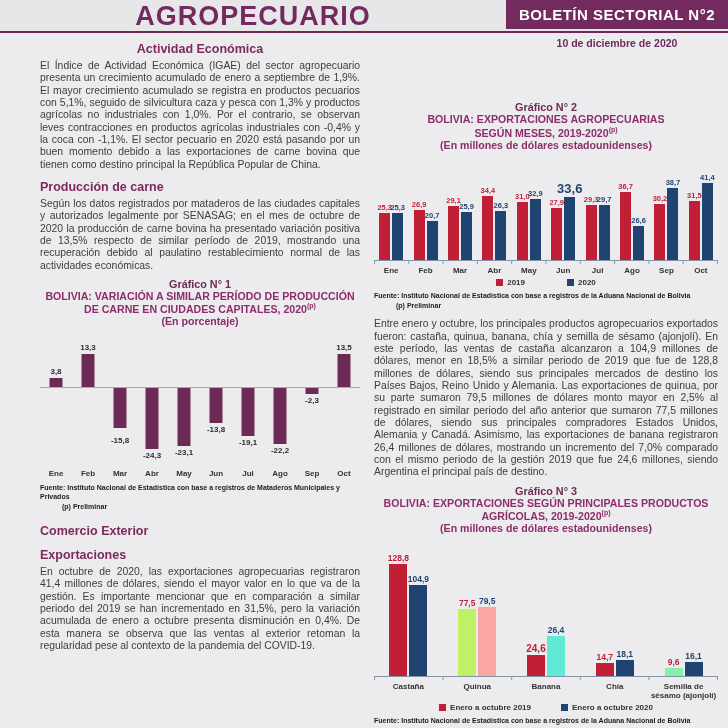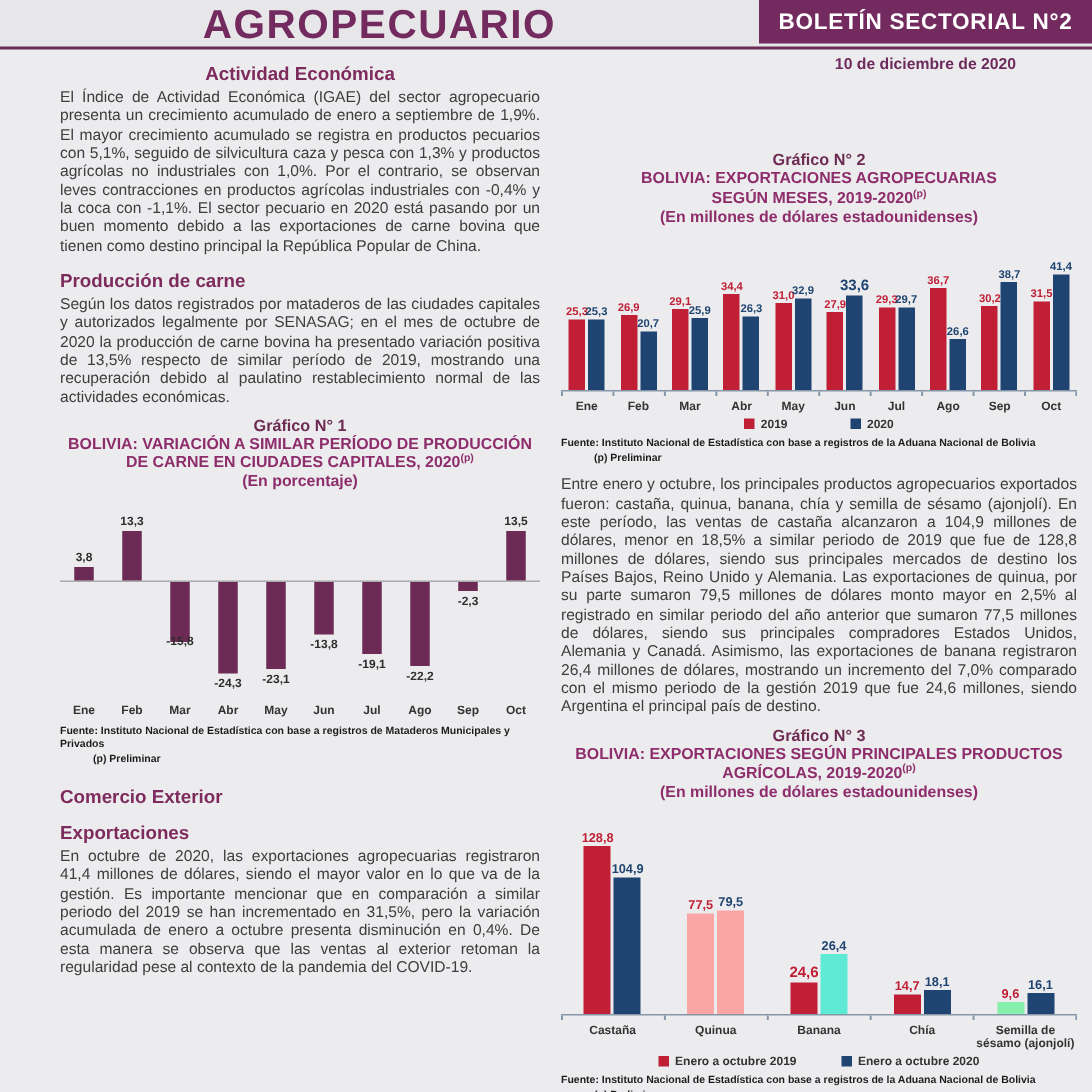--- a/index.html
+++ b/index.html
@@ -98,21 +98,21 @@
           <div class="c1col">
             <div class="c1bar" style="background: rgb(109, 42, 85); height: 9.5px; top: 46.5px;"></div>
             <div class="c1lab" style="top: 35.5px;">3,8</div>
           </div>
           <div class="c1col">
             <div class="c1bar" style="background: rgb(109, 42, 85); height: 33.25px; top: 22.75px;"></div>
             <div class="c1lab" style="top: 11.75px;">13,3</div>
           </div>
           <div class="c1col">
             <div class="c1bar" style="background: rgb(109, 42, 85); height: 39.5px; top: 57px;"></div>
-            <div class="c1lab" style="top: 92px;">-15,8</div>
+            <div class="c1lab" style="top: 105px;">-15,8</div>
           </div>
           <div class="c1col">
             <div class="c1bar" style="background: rgb(109, 42, 85); height: 60.75px; top: 57px;"></div>
             <div class="c1lab" style="top: 119.75px;">-24,3</div>
           </div>
           <div class="c1col">
             <div class="c1bar" style="background: rgb(109, 42, 85); height: 57.75px; top: 57px;"></div>
             <div class="c1lab" style="top: 116.75px;">-23,1</div>
           </div>
           <div class="c1col">
@@ -209,21 +209,21 @@
             </div>
             <div class="gbar" style="width: 11px; height: 60.865px; background: rgb(31, 68, 113);">
               <div class="blab" style="color: rgb(31, 68, 113); font-size: 7.5px;">32,9</div>
             </div>
           </div>
           <div class="group">
             <div class="gbar" style="width: 11px; height: 51.615px; background: rgb(192, 31, 54);">
               <div class="blab" style="color: rgb(192, 31, 54); font-size: 7.5px;">27,9</div>
             </div>
             <div class="gbar" style="width: 11px; height: 62.16px; background: rgb(31, 68, 113);">
-              <div class="blab" style="color: rgb(31, 68, 113); font-size: 10px;">33,6</div>
+              <div class="blab" style="color: rgb(31, 68, 113); font-size: 13px;">33,6</div>
             </div>
           </div>
           <div class="group">
             <div class="gbar" style="width: 11px; height: 54.205px; background: rgb(192, 31, 54);">
               <div class="blab" style="color: rgb(192, 31, 54); font-size: 7.5px;">29,3</div>
             </div>
             <div class="gbar" style="width: 11px; height: 54.945px; background: rgb(31, 68, 113);">
               <div class="blab" style="color: rgb(31, 68, 113); font-size: 7.5px;">29,7</div>
             </div>
           </div>
@@ -295,21 +295,21 @@
       <div class="gplot" id="plot3" style="height:126px;margin-top:16px;">
           <div class="group">
             <div class="gbar" style="width: 18px; height: 112.056px; background: rgb(192, 31, 54);">
               <div class="blab" style="color: rgb(192, 31, 54); font-size: 8.5px;">128,8</div>
             </div>
             <div class="gbar" style="width: 18px; height: 91.263px; background: rgb(31, 68, 113);">
               <div class="blab" style="color: rgb(31, 68, 113); font-size: 8.5px;">104,9</div>
             </div>
           </div>
           <div class="group">
-            <div class="gbar" style="width: 18px; height: 67.425px; background: #fca5a5;">
+            <div class="gbar" style="width: 18px; height: 67.425px; background: #bef264;">
               <div class="blab" style="color: rgb(192, 31, 54); font-size: 8.5px;">77,5</div>
             </div>
             <div class="gbar" style="width: 18px; height: 69.165px; background: #fca5a5;">
               <div class="blab" style="color: rgb(31, 68, 113); font-size: 8.5px;">79,5</div>
             </div>
           </div>
           <div class="group">
             <div class="gbar" style="width: 18px; height: 21.402px; background: rgb(192, 31, 54);">
               <div class="blab" style="color: rgb(192, 31, 54); font-size: 10px;">24,6</div>
             </div>

